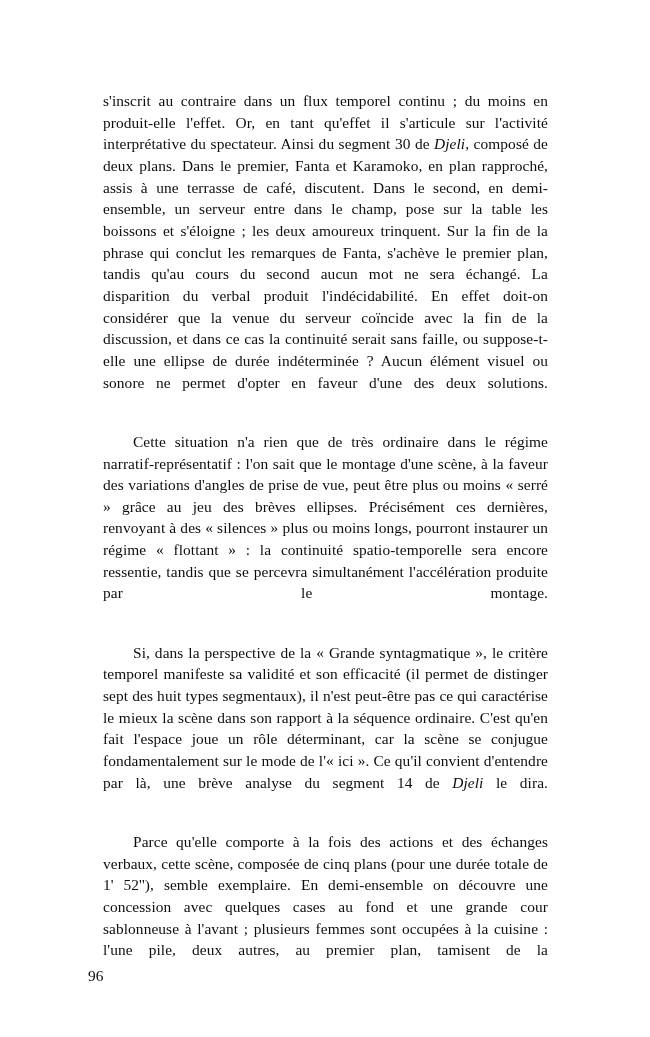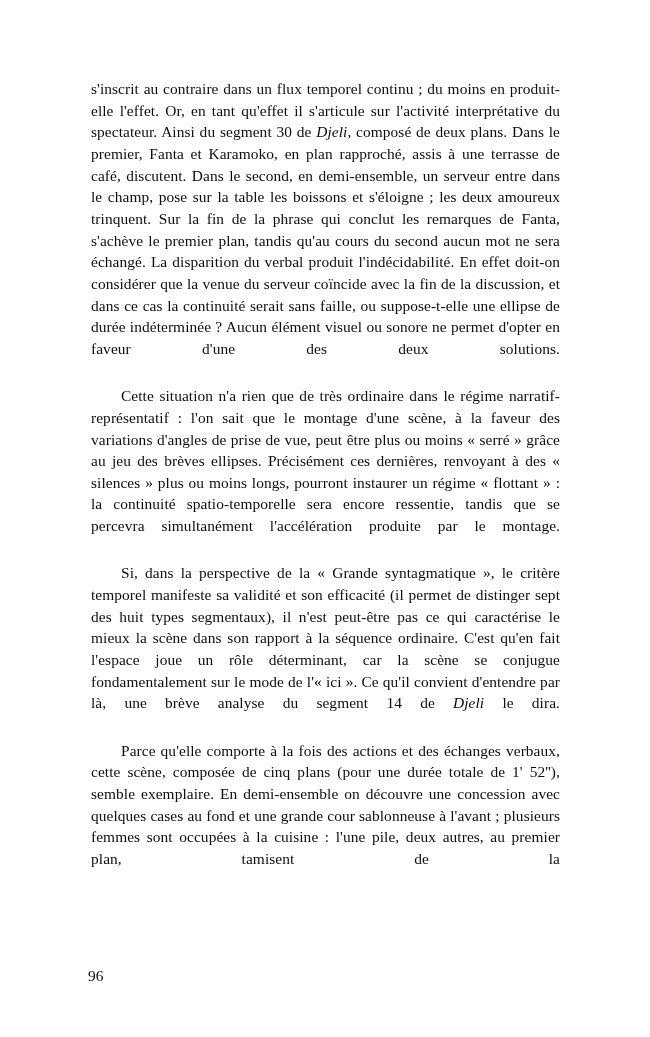--- a/index.html
+++ b/index.html
@@ -23,21 +23,21 @@
     height: 1037px;
     background: #ffffff;
   }
   .textblock {
     position: absolute;
     left: 87px;
     top: 74px;
     width: 477px;
   }
   .para {
-    margin: 4px;
+    margin: 16px;
     font-size: 15.4px;
     line-height: 21.65px;
     text-align: justify;
     text-justify: inter-word;
     letter-spacing: 0.005em;
     word-spacing: 0.01em;
     hyphens: none;
   }
   .para.indent {
     text-indent: 30px;

